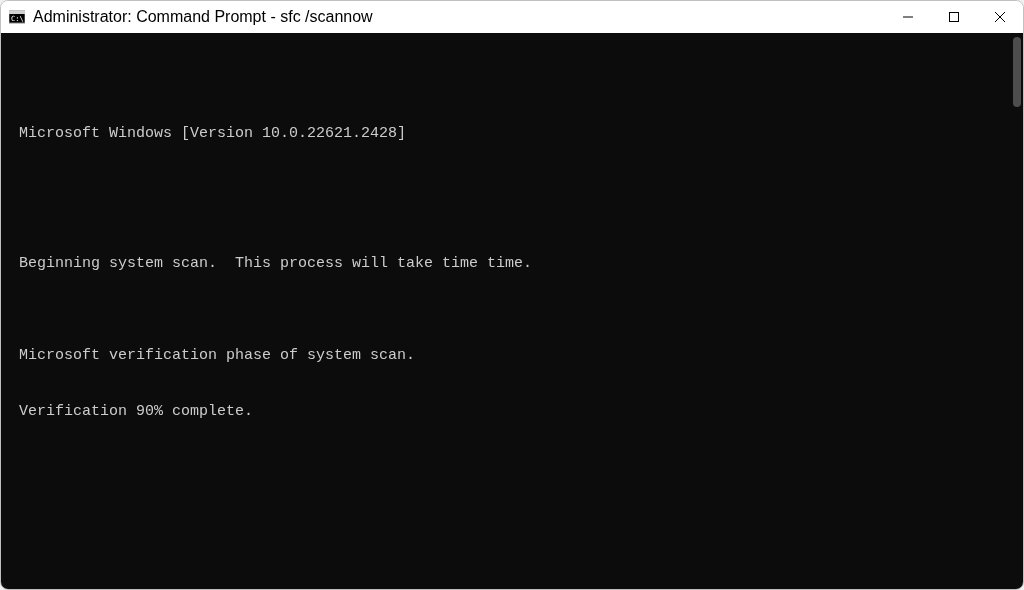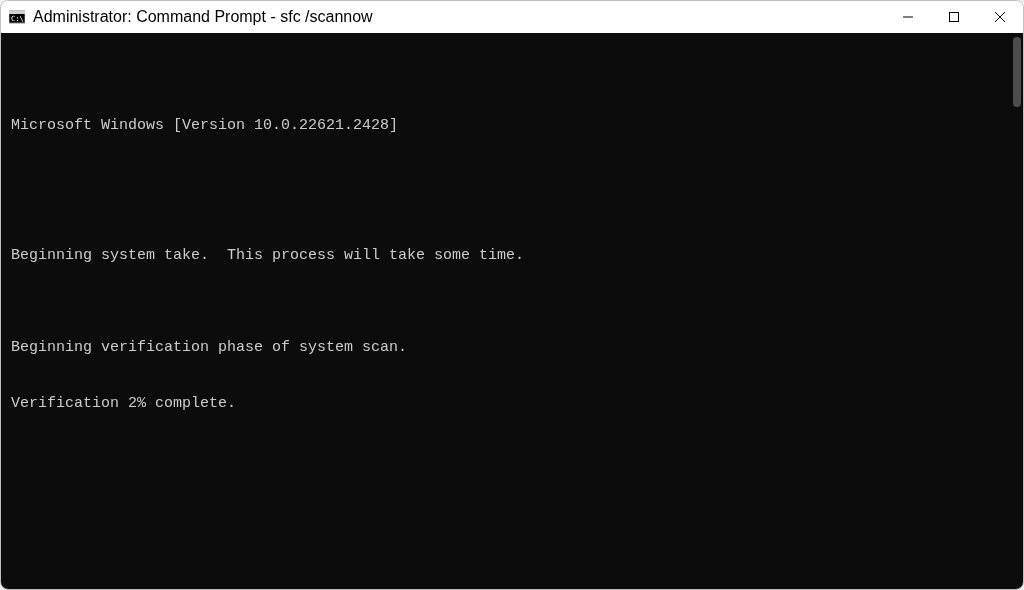--- a/index.html
+++ b/index.html
@@ -59,21 +59,21 @@
       border: none;
       cursor: pointer;
     }
     .terminal {
       flex: 1;
       background: #0c0c0c;
       color: #cccccc;
       font-family: Consolas, "Courier New", monospace;
       font-size: 15px;
       line-height: 18.5px;
-      padding: 8px;
+      padding: 16px;
       overflow-y: auto;
       position: relative;
       white-space: pre;
     }
     .terminal-content {
       padding: 2px 0 0 2px;
     }
     .scrollbar-track {
       position: absolute;
       right: 0;
@@ -125,22 +125,22 @@
           <line x1="10" y1="0" x2="0" y2="10" stroke="#000000" stroke-width="1"></line>
         </svg>
       </button>
     </div>
   </div>
   <div class="terminal">
     <div class="terminal-content">
       <span class="term-line">Microsoft Windows [Version 10.0.22621.2428]</span>
       <span class="term-line"></span>
       <span class="term-line"></span>
-      <span class="term-line">Beginning system take.  This process will take some time.</span>
+      <span class="term-line">Beginning system scan.  This process will take time time.</span>
       <span class="term-line"></span>
-      <span class="term-line">Beginning verification phase of system scan.</span>
-      <span class="term-line">Verification 2% complete.</span>
+      <span class="term-line">Microsoft verification phase of system scan.</span>
+      <span class="term-line">Verification 90% complete.</span>
     </div>
     <div class="scrollbar-track">
       <div class="scrollbar-thumb"></div>
     </div>
   </div>
 </div>
 
 </body></html>

